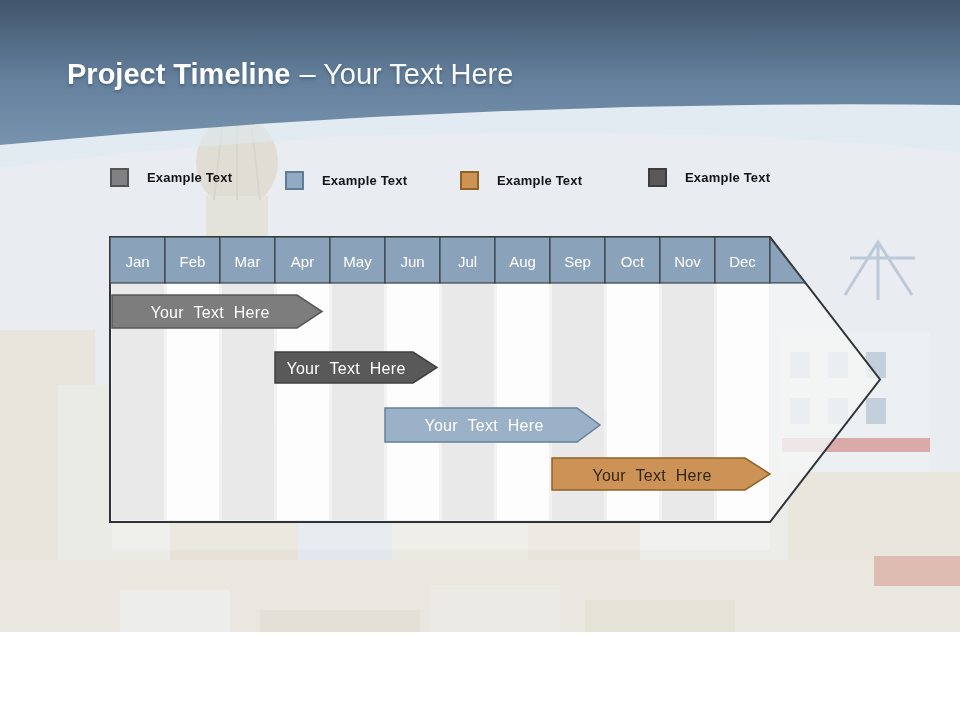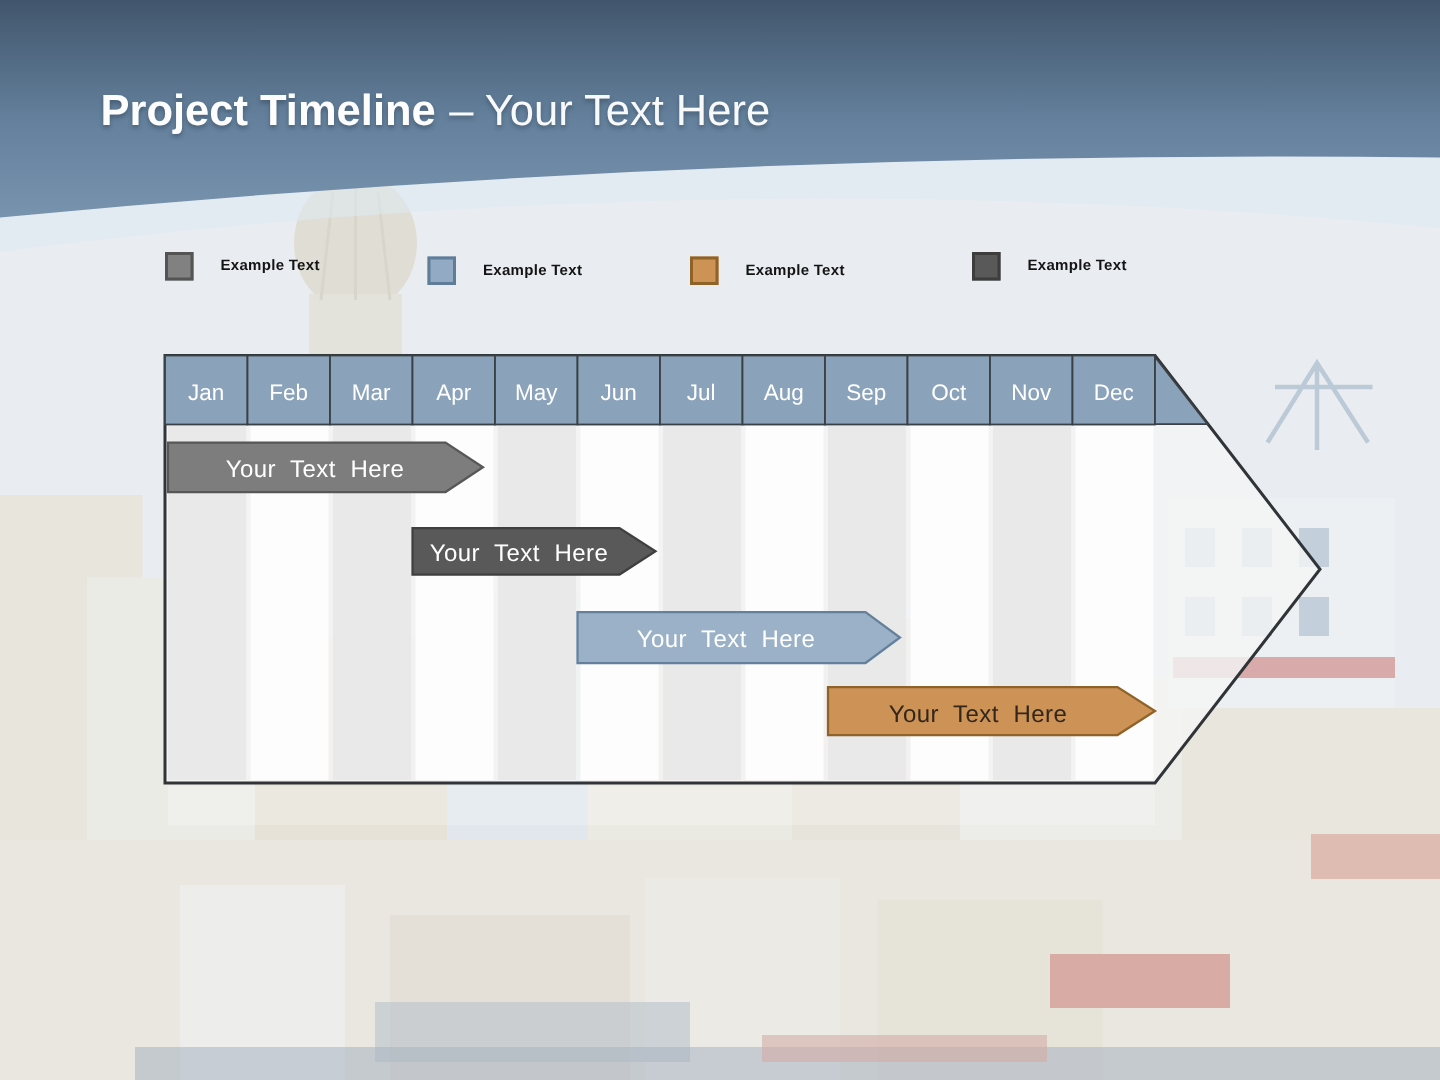--- a/index.html
+++ b/index.html
@@ -1,27 +1,27 @@
 <!DOCTYPE html>
 <html><head>
 <meta charset="utf-8">
 <style>
   html,body{margin:0;padding:0;}
-  .slide{position:relative;width:960px;height:720px;overflow:hidden;
+  .slide{position:relative;width:960px;height:632px;overflow:hidden;
          background:#e9edf1;font-family:"Liberation Sans",sans-serif;}
   .layer{position:absolute;left:0;top:0;}
   
   .title{position:absolute;left:67px;top:58px;color:#fdfdfd;font-size:29px;
          text-shadow:0 2px 3px rgba(25,40,55,.35);white-space:nowrap;}
   .title .t-bold{font-weight:700;}
   .title .t-rest{font-weight:400;margin-left:9px;color:rgba(255,255,255,.96);}
   
   .legend-item{position:absolute;top:168px;display:flex;align-items:center;gap:18px;}
   .swatch{width:19px;height:19px;border:2px solid #555;box-sizing:border-box;flex:0 0 auto;}
-  .legend-label{font-size:10px;font-weight:700;color:#141414;letter-spacing:.2px;}
+  .legend-label{font-size:13px;font-weight:700;color:#141414;letter-spacing:.2px;}
   
   text{font-family:"Liberation Sans",sans-serif;}
   .month-label{font-size:15px;fill:#ffffff;}
   .bar-label{font-size:16px;word-spacing:5px;letter-spacing:.3px;}
   .colA{fill:#e9e9e9;}
   .colB{fill:#fdfdfd;}
 </style>
 </head>
 <body>
 

